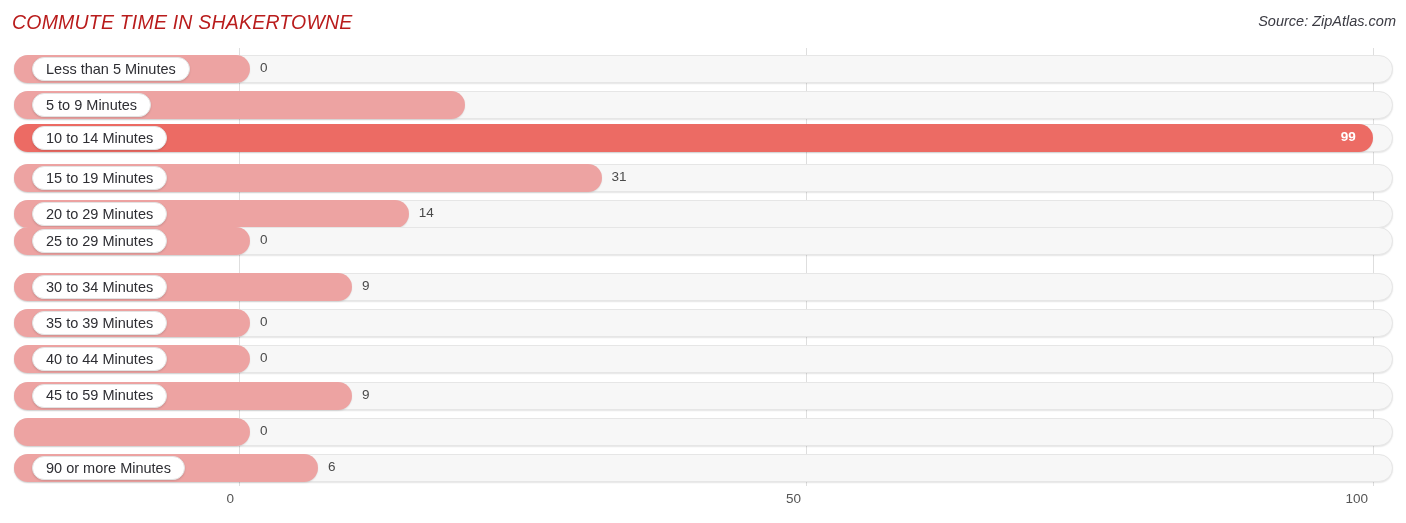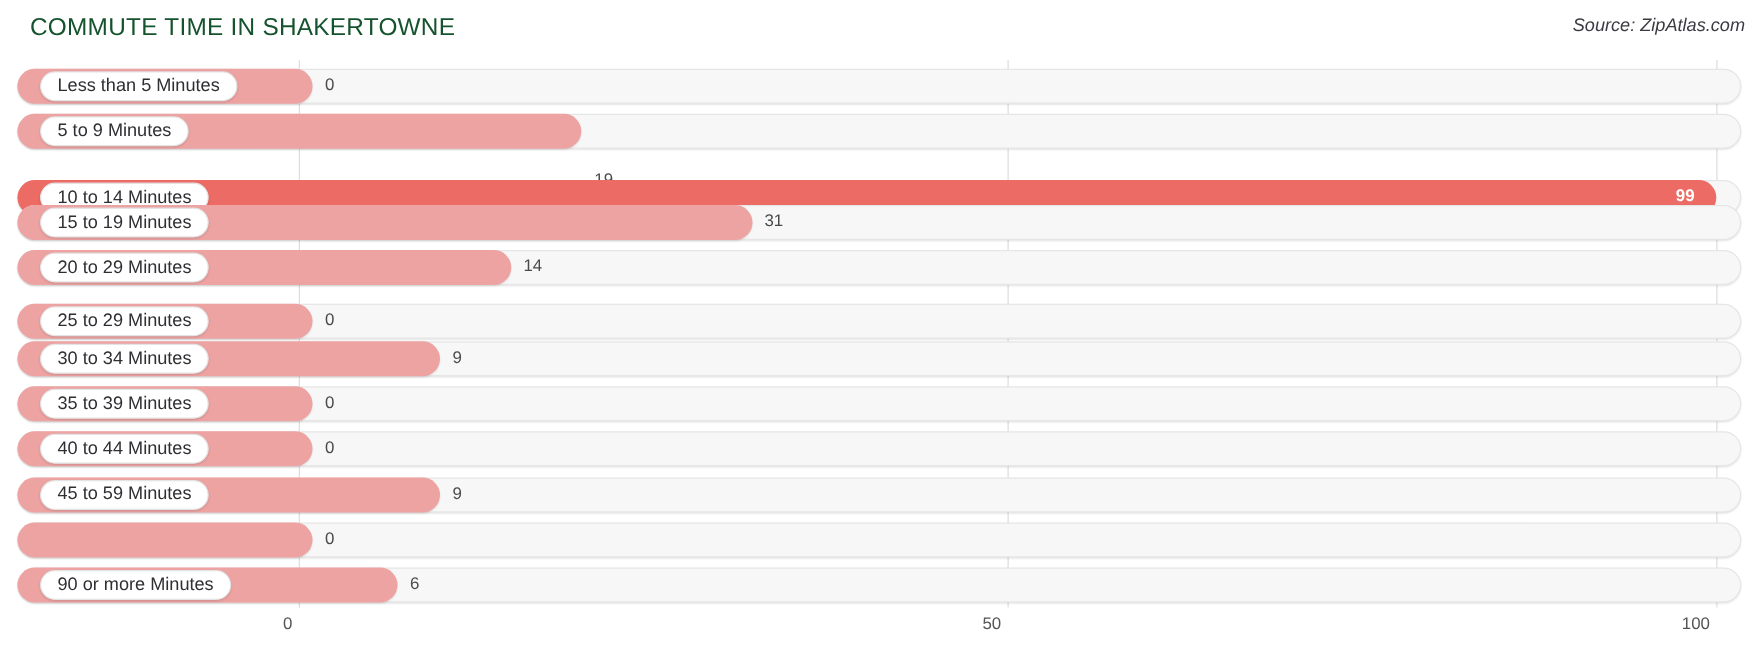--- a/index.html
+++ b/index.html
@@ -18,27 +18,28 @@
 
   
   .header {
     position: absolute;
     top: 0; left: 0;
     width: 1406px;
     height: 46px;
   }
   .chart-title {
     position: absolute;
-    left: 24px;
+    left: 12px;
     top: 11px;
     font-size: 19.5px;
     font-weight: 400;
     letter-spacing: 0.2px;
-    color: #14532d;
-    white-space: nowrap;
+    color: #b91c1c;
+    white-space: nowrap;
+    font-style: italic;
   }
   .source-note {
     position: absolute;
     right: 10px;
     top: 13px;
     font-size: 14.5px;
     font-style: italic;
     color: #3b3b43;
     white-space: nowrap;
   }
@@ -188,21 +189,21 @@
         <div class="value-out" style="left: 260px; color: rgb(74, 74, 74);">0</div>
       </div>
       <div class="row" style="top: 43.3px;">
         <div class="track" style="background: rgb(247, 247, 247);"></div>
         <div class="bar" style="width: 451.46px; background: rgb(237, 163, 162);"></div>
         <div class="label-pill">
           <span>5 to 9 Minutes</span>
         </div>
         <div class="value-out" style="left: 475.46px; color: rgb(74, 74, 74); margin-top: 40px;">19</div>
       </div>
-      <div class="row" style="top: 96px;">
+      <div class="row" style="top: 76px;">
         <div class="track" style="background: rgb(247, 247, 247);"></div>
         <div class="bar" style="width: 1358.66px; background: rgb(236, 107, 100);"></div>
         <div class="label-pill">
           <span>10 to 14 Minutes</span>
         </div>
         <div class="value-in" style="left: 1340.66px; color: rgb(255, 255, 255);">99</div>
       </div>
       <div class="row" style="top: 115.9px;">
         <div class="track" style="background: rgb(247, 247, 247);"></div>
         <div class="bar" style="width: 587.54px; background: rgb(237, 163, 162);"></div>
@@ -212,21 +213,21 @@
         <div class="value-out" style="left: 611.54px; color: rgb(74, 74, 74);">31</div>
       </div>
       <div class="row" style="top: 152.2px;">
         <div class="track" style="background: rgb(247, 247, 247);"></div>
         <div class="bar" style="width: 394.76px; background: rgb(237, 163, 162);"></div>
         <div class="label-pill">
           <span>20 to 29 Minutes</span>
         </div>
         <div class="value-out" style="left: 418.76px; color: rgb(74, 74, 74);">14</div>
       </div>
-      <div class="row" style="top: 195px;">
+      <div class="row" style="top: 179px;">
         <div class="track" style="background: rgb(247, 247, 247);"></div>
         <div class="bar" style="width: 236px; background: rgb(237, 163, 162);"></div>
         <div class="label-pill">
           <span>25 to 29 Minutes</span>
         </div>
         <div class="value-out" style="left: 260px; color: rgb(74, 74, 74);">0</div>
       </div>
       <div class="row" style="top: 224.8px;">
         <div class="track" style="background: rgb(247, 247, 247);"></div>
         <div class="bar" style="width: 338.06px; background: rgb(237, 163, 162);"></div>

